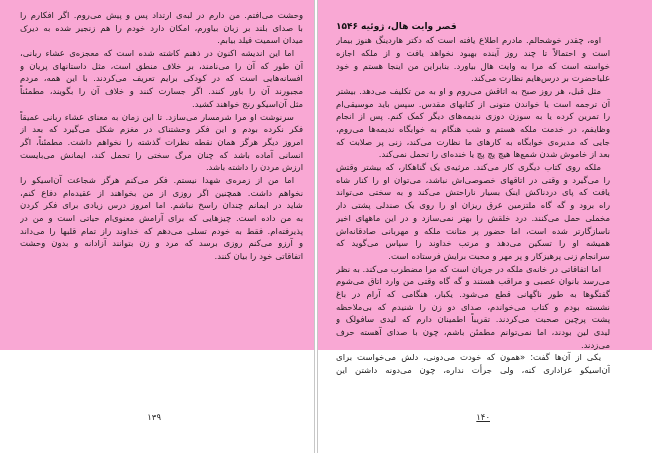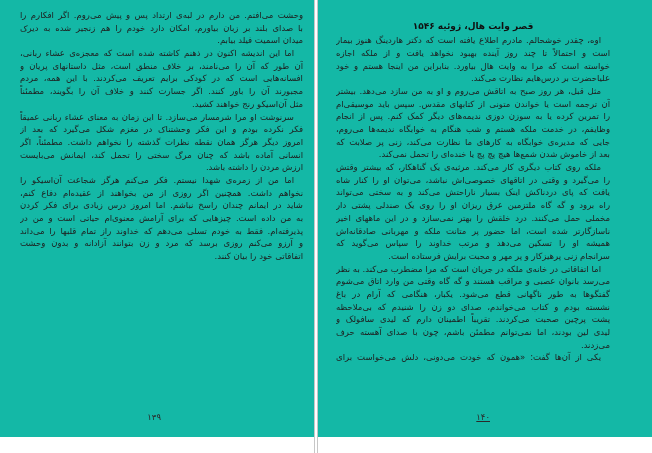--- a/index.html
+++ b/index.html
@@ -1,33 +1,33 @@
 <!DOCTYPE html>
 <html><head>
 <meta charset="utf-8">
 <style>
   html,body{margin:0;padding:0;background:#ffffff;}
   .spread{
     position:relative;width:652px;height:453px;background:#ffffff;
     overflow:hidden;font-family:"DejaVu Sans",sans-serif;
   }
-  .page{position:absolute;top:0;height:437px;background:#14b8a6;}
+  .page{position:absolute;top:0;height:350px;background:#f9a8d4;}
   .page-left{left:0;width:314px;}
   .page-right{left:318px;width:334px;}
   .page-divider{
     position:absolute;top:0;left:314px;height:453px;width:2px;
     border-left:1px solid #c7c7c7;border-right:1px solid #c7c7c7;background:#ffffff;
   }
   .text-col{position:absolute;}
   .text-col.left-col{left:20px;right:11px;top:9px;}
   .text-col.right-col{left:18px;right:42px;top:20px;}
   .line{
     direction:rtl;unicode-bidi:embed;
     height:12.7px;line-height:12.7px;font-size:8.5px;
-    color:#1e1e1e;overflow:hidden;text-align:center;white-space:normal;
+    color:#1e1e1e;overflow:hidden;text-align:left;white-space:normal;
   }
   .line.full{text-align:justify;text-align-last:justify;}
   .line.short{text-align:right;}
   .line.indent{padding-right:9px;}
   .line.heading{font-weight:bold;font-size:9px;color:#101010;height:13.2px;line-height:13.2px;margin-bottom:1px;}
   .pagenum{
     position:absolute;top:412px;width:30px;text-align:right;
     font-size:8.5px;color:#2a2a2a;direction:rtl;
   }
   .pagenum-left{left:131px;}
@@ -67,21 +67,21 @@
   <div class="page-divider"></div>
 
   <section class="page page-right">
     <div class="text-col right-col">
       <div class="line heading">قصر وایت هال، ژوئیه ۱۵۴۶</div>
       <div id="right-text">
           <div class="line full indent">اوه، چقدر خوشحالم. مادرم اطلاع یافته است که دکتر هاردینگ هنوز بیمار</div>
           <div class="line full">است و احتمالاً تا چند روز آینده بهبود نخواهد یافت و از ملکه اجازه</div>
           <div class="line full">خواسته است که مرا به وایت هال بیاورد. بنابراین من اینجا هستم و خود</div>
           <div class="line short">علیاحضرت بر درس‌هایم نظارت می‌کند.</div>
-          <div class="line full indent">مثل قبل، هر روز صبح به اتاقش می‌روم و او به من سازد می‌دهد. بیشتر</div>
+          <div class="line full indent">مثل قبل، هر روز صبح به اتاقش می‌روم و او به من تکلیف می‌دهد. بیشتر</div>
           <div class="line full">آن ترجمه است یا خواندن متونی از کتابهای مقدس. سپس باید موسیقی‌ام</div>
           <div class="line full">را تمرین کرده یا به سوزن دوزی ندیمه‌های دیگر کمک کنم. پس از انجام</div>
           <div class="line full">وظایفم، در خدمت ملکه هستم و شب هنگام به خوابگاه ندیمه‌ها می‌روم،</div>
           <div class="line full">جایی که مدیره‌ی خوابگاه به کارهای ما نظارت می‌کند، زنی پر صلابت که</div>
           <div class="line short">بعد از خاموش شدن شمع‌ها هیچ پچ پچ یا خنده‌ای را تحمل نمی‌کند.</div>
           <div class="line full indent">ملکه روی کتاب دیگری کار می‌کند. مرثیه‌ی یک گناهکار، که بیشتر وقتش</div>
           <div class="line full">را می‌گیرد و وقتی در اتاقهای خصوصی‌اش نباشد، می‌توان او را کنار شاه</div>
           <div class="line full">یافت که پای دردناکش اینک بسیار ناراحتش می‌کند و به سختی می‌تواند</div>
           <div class="line full">راه برود و گه گاه ملتزمین عرق ریزان او را روی یک صندلی پشتی دار</div>
           <div class="line full">مخملی حمل می‌کنند. درد خلقش را بهتر نمی‌سازد و در این ماههای اخیر</div>
@@ -89,18 +89,19 @@
           <div class="line full">همیشه او را تسکین می‌دهد و مرتب خداوند را سپاس می‌گوید که</div>
           <div class="line short">سرانجام زنی پرهیزکار و پر مهر و محبت برایش فرستاده است.</div>
           <div class="line full indent">اما اتفاقاتی در خانه‌ی ملکه در جریان است که مرا مضطرب می‌کند. به نظر</div>
           <div class="line full">می‌رسد بانوان عصبی و مراقب هستند و گه گاه وقتی من وارد اتاق می‌شوم</div>
           <div class="line full">گفتگوها به طور ناگهانی قطع می‌شود. یکبار، هنگامی که آرام در باغ</div>
           <div class="line full">نشسته بودم و کتاب می‌خواندم، صدای دو زن را شنیدم که بی‌ملاحظه</div>
           <div class="line full">پشت پرچین صحبت می‌کردند. تقریباً اطمینان دارم که لیدی سافولک و</div>
           <div class="line full">لیدی لین بودند، اما نمی‌توانم مطمئن باشم، چون با صدای آهسته حرف</div>
           <div class="line short">می‌زدند.</div>
           <div class="line full indent">یکی از آن‌ها گفت: «همون که خودت می‌دونی، دلش می‌خواست برای</div>
+          <div class="line full">آن‌اسیکو عزاداری کنه، ولی جرأت نداره، چون می‌دونه داشتن این</div>
         </div>
     </div>
     <div class="pagenum pagenum-right">۱۴۰</div>
   </section>
 
 </div>
 
 </body></html>

